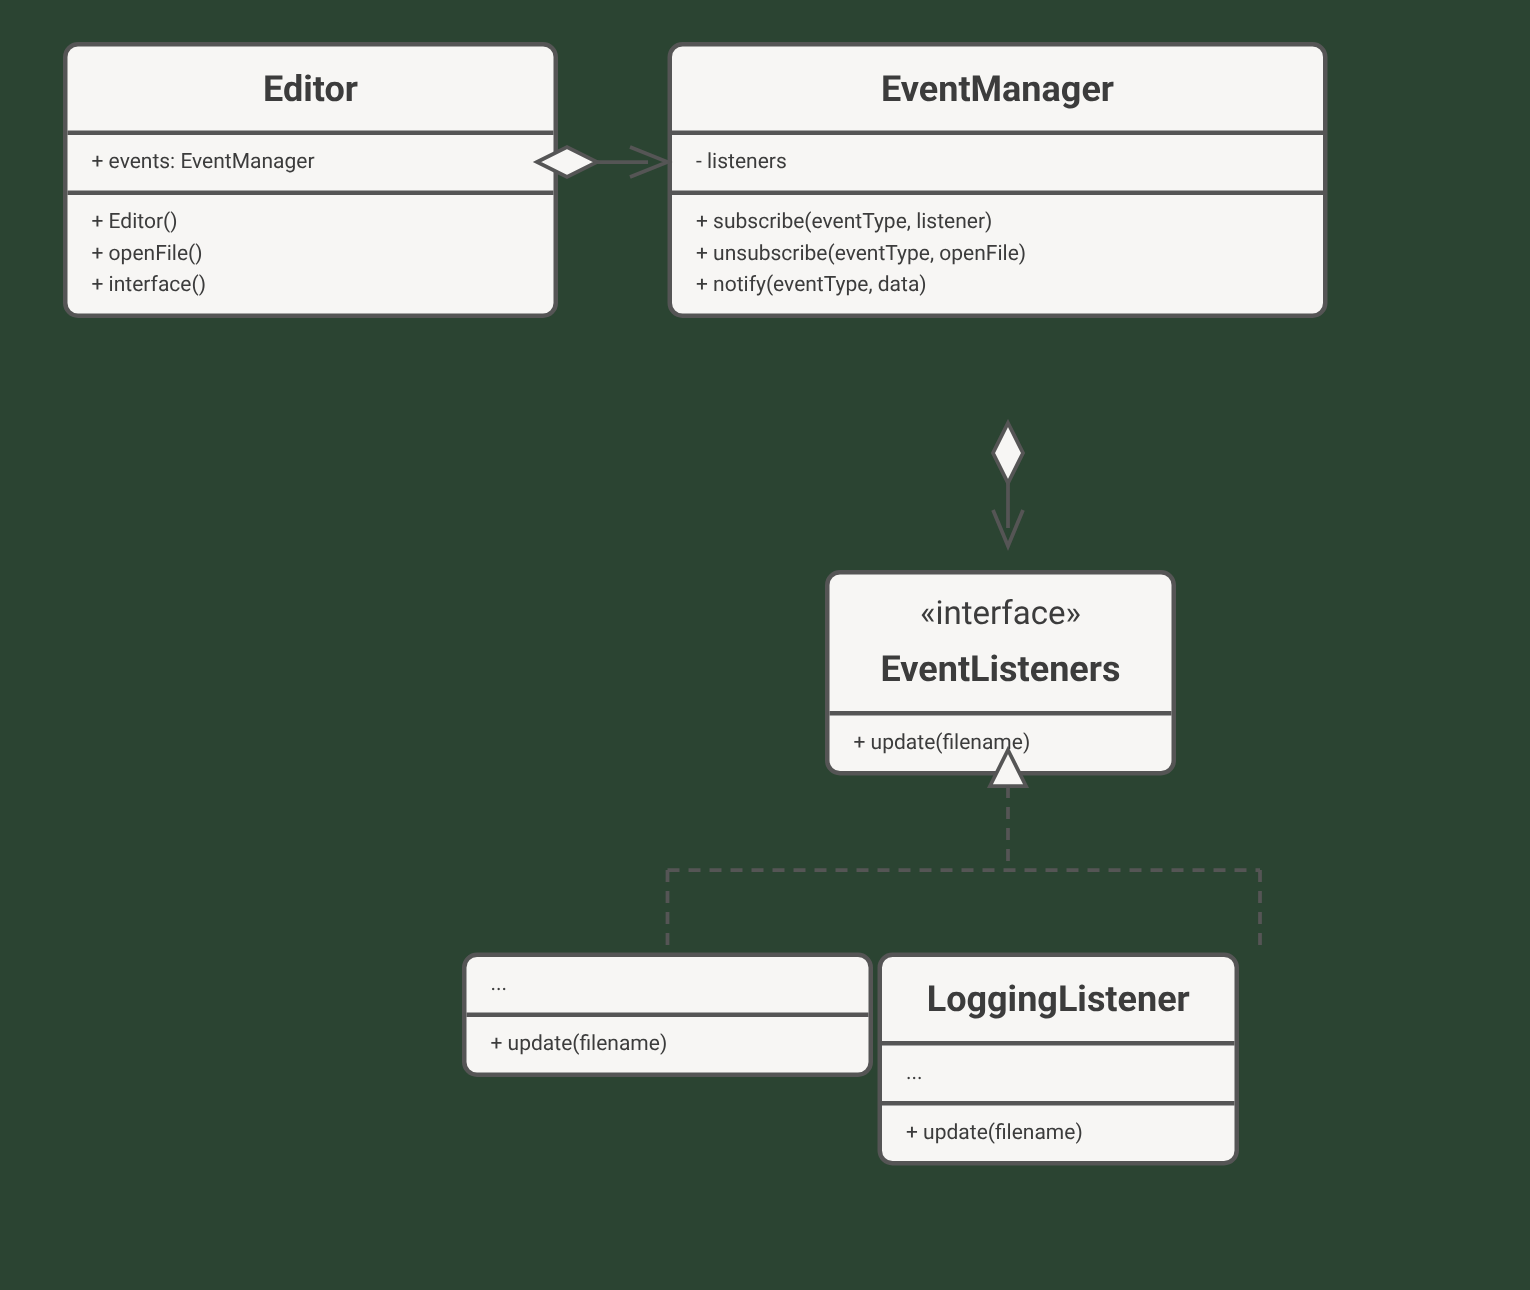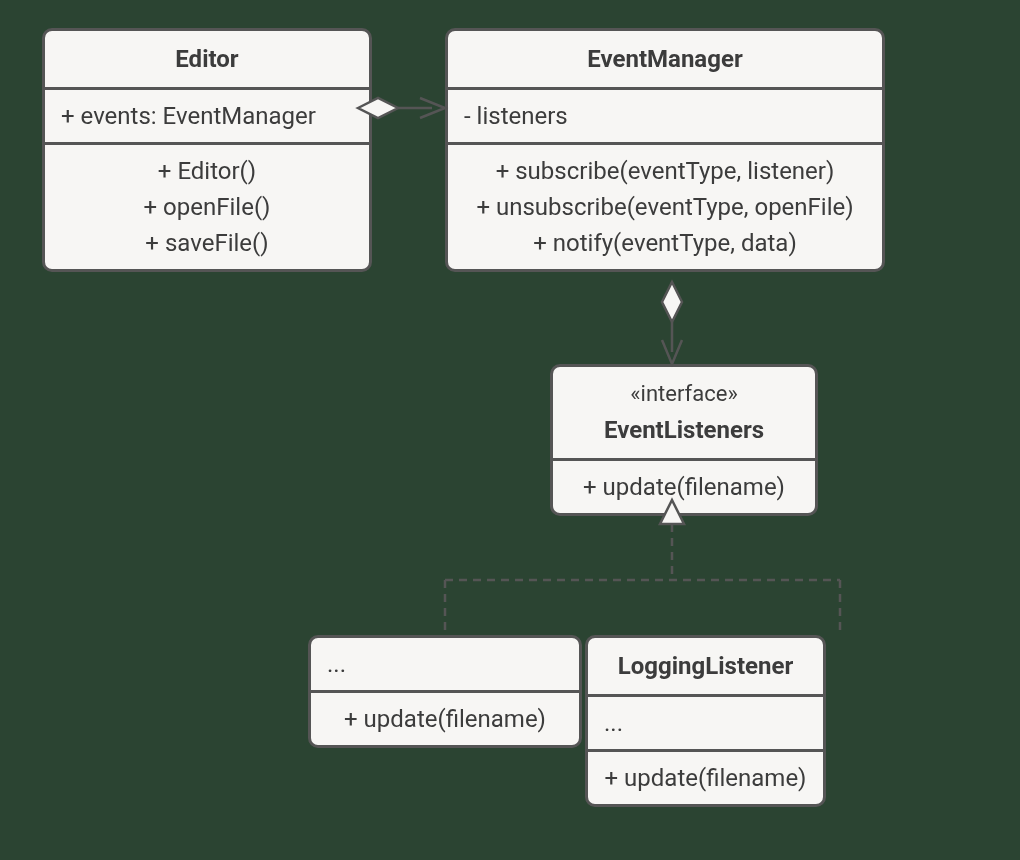--- a/index.html
+++ b/index.html
@@ -15,27 +15,26 @@
   .class-box {
     position: absolute;
     background: #f7f6f4;
     border: 3px solid #555;
     border-radius: 10px;
     box-sizing: border-box;
   }
   .section {
     padding: 8px 16px;
     border-bottom: 3px solid #555;
-    font-size: 24px;
+    font-size: 14px;
     line-height: 1.5;
     color: #3c3c3c;
   }
   .section:last-child {
     border-bottom: none;
-    text-align: center;
   }
   .title {
     text-align: center;
     font-weight: 700;
     font-size: 24px;
     padding: 10px 16px;
   }
   .stereotype {
     font-weight: 400;
     font-size: 22px;
@@ -58,37 +57,37 @@
 <body>
 
 <div class="class-box" style="left:28px; top:28px; width:330px;margin-left:14px;">
   <div class="section title">Editor</div>
   <div class="section">
     <div class="row">+ events: EventManager</div>
   </div>
   <div class="section">
     <div class="row">+ Editor()</div>
     <div class="row">+ openFile()</div>
-    <div class="row">+ saveFile()</div>
+    <div class="row">+ interface()</div>
   </div>
 </div>
 
 <div class="class-box" style="left:445px; top:28px; width:440px;">
   <div class="section title">EventManager</div>
   <div class="section">
     <div class="row">- listeners</div>
   </div>
   <div class="section">
     <div class="row">+ subscribe(eventType, listener)</div>
     <div class="row">+ unsubscribe(eventType, openFile)</div>
     <div class="row">+ notify(eventType, data)</div>
   </div>
 </div>
 
-<div class="class-box" style="left:550px; top:364px; width:268px;">
+<div class="class-box" style="left:550px; top:380px; width:234px;">
   <div class="section title">
     <span class="stereotype">«interface»</span>
     <span>EventListeners</span>
   </div>
   <div class="section">
     <div class="row">+ update(filename)</div>
   </div>
 </div>
 
 <div class="class-box" style="left:308px; top:635px; width:274px;">

